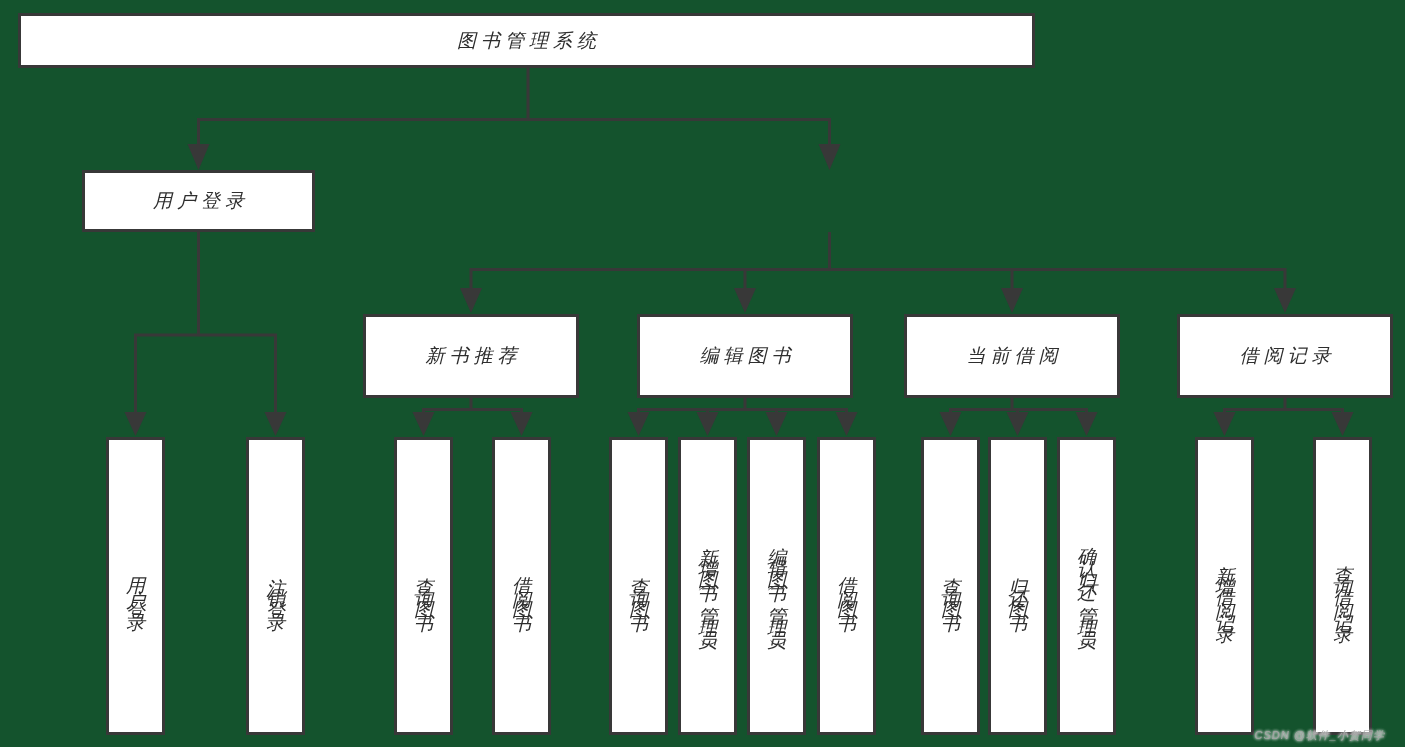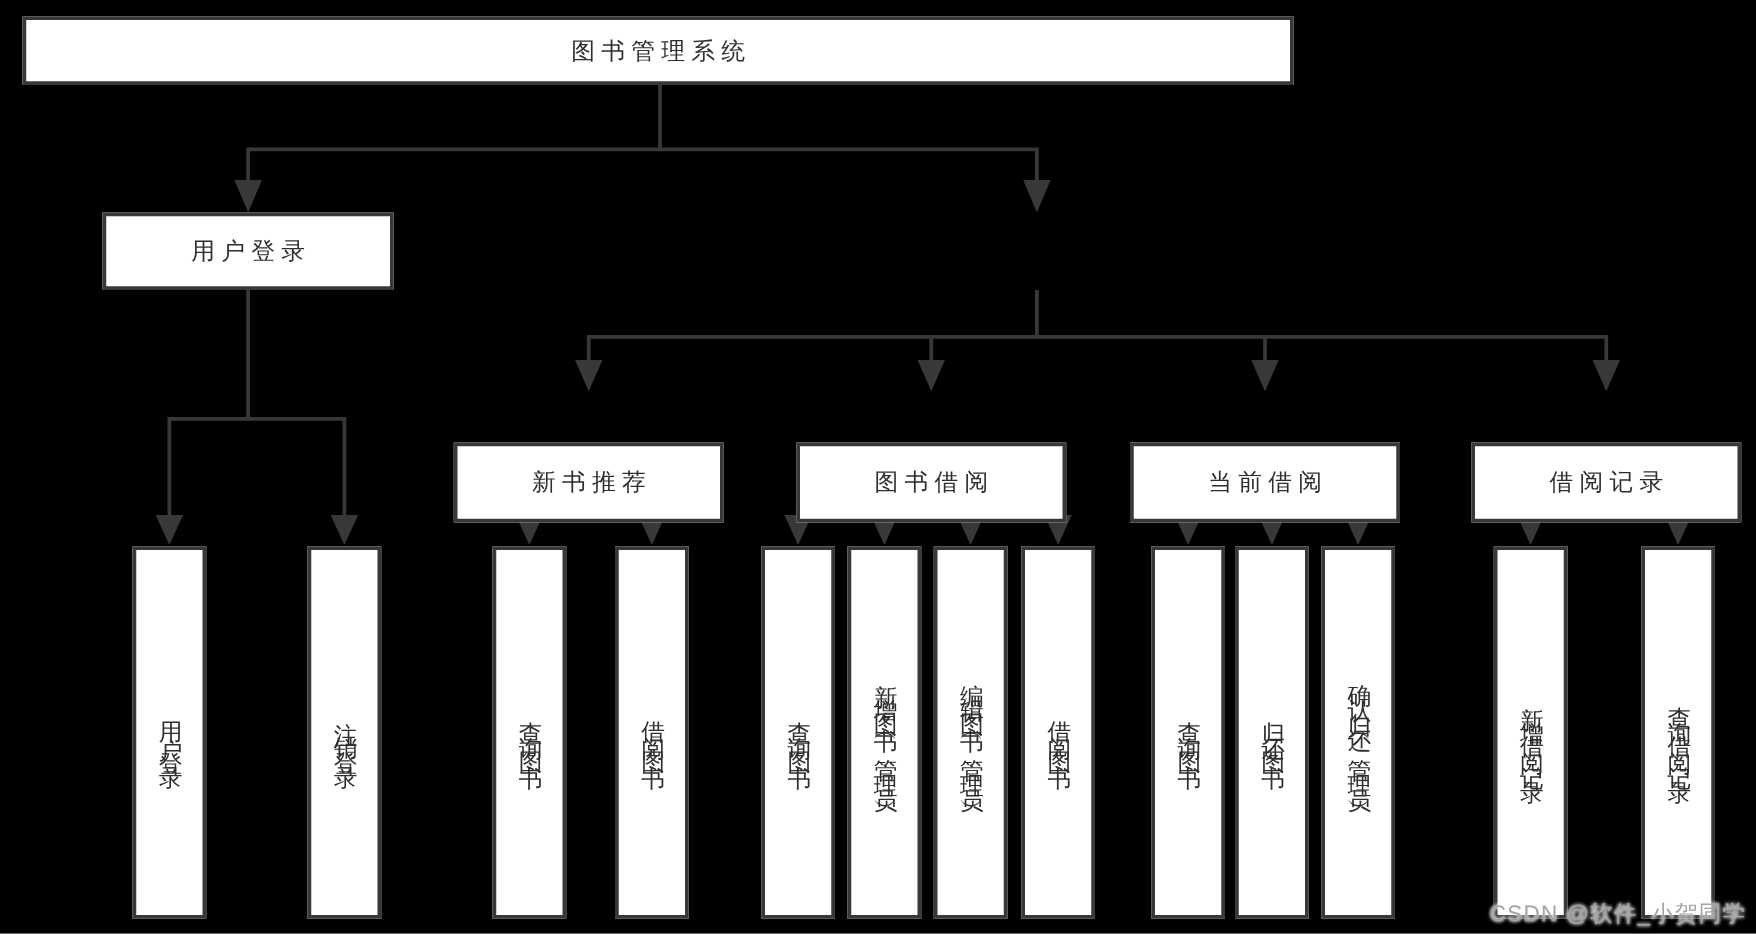--- a/index.html
+++ b/index.html
@@ -1,42 +1,43 @@
 <!DOCTYPE html>
 <html><head>
 <meta charset="utf-8">
 <style>
   html,body{margin:0;padding:0;background:#fff;}
   .canvas{
     position:relative;
     width:1405px;height:747px;
-    background:#000000;
+    background:#14532d;
     font-family:"Liberation Sans","DejaVu Sans",sans-serif;
     color:#2e2e2e;
     overflow:hidden;
+    font-style:italic;
   }
   svg.connectors{position:absolute;left:0;top:0;z-index:0;}
   .node{
     position:absolute;
     box-sizing:border-box;
     background:#ffffff;
     border:3px solid #383838;
     display:flex;align-items:center;justify-content:center;
     z-index:1;
   }
   .node .lbl{
     font-size:19px;
     letter-spacing:5px;
     text-indent:5px;
     white-space:nowrap;
     color:#2e2e2e;
   }
   .root{left:18px;top:13px;width:1017px;height:55px;}
   .l2{top:170px;height:62px;}
-  .l3{top:314px;height:64px;margin-top:40px;}
+  .l3{top:314px;height:84px;}
   .leaf{top:437px;height:298px;width:59px;}
   .leaf .lbl{
     writing-mode:vertical-lr;
     text-orientation:mixed;
     letter-spacing:12px;
     line-height:1.15;
     text-indent:0;
     white-space:normal;
   }
   #n-user-login{left:82px;width:233px;}
@@ -47,23 +48,23 @@
   #n-records{left:1177px;width:216px;}
   #lf-1{left:106px;}  #lf-2{left:246px;}
   #lf-3{left:394px;}  #lf-4{left:492px;}
   #lf-5{left:609px;}  #lf-6{left:678px;}
   #lf-7{left:747px;}  #lf-8{left:817px;}
   #lf-9{left:921px;}  #lf-10{left:988px;}
   #lf-11{left:1057px;}#lf-12{left:1195px;}
   #lf-13{left:1313px;}
   .watermark{
     position:absolute;
-    right:8px;bottom:4px;
+    right:20px;bottom:4px;
     z-index:5;
-    font-size:18px;
+    font-size:11px;
     letter-spacing:1px;
     color:#a3a3a3;
     text-shadow:0 0 3px #ffffff,0 0 3px #ffffff;
   }
 </style>
 </head>
 <body>
 
 <div class="canvas">
 
@@ -119,21 +120,21 @@
   </div>
 
   <div class="node l2" id="n-user-login">
     <span class="lbl">用户登录</span>
   </div>
 
   <div class="node l3" id="n-recommend">
     <span class="lbl">新书推荐</span>
   </div>
   <div class="node l3" id="n-borrow">
-    <span class="lbl">图书借阅</span>
+    <span class="lbl">编辑图书</span>
   </div>
   <div class="node l3" id="n-records">
     <span class="lbl">借阅记录</span>
   </div>
   <div class="node l3" id="n-current">
     <span class="lbl">当前借阅</span>
   </div>
 
   <div class="node leaf" id="lf-1">
     <span class="lbl">用户登录</span>

